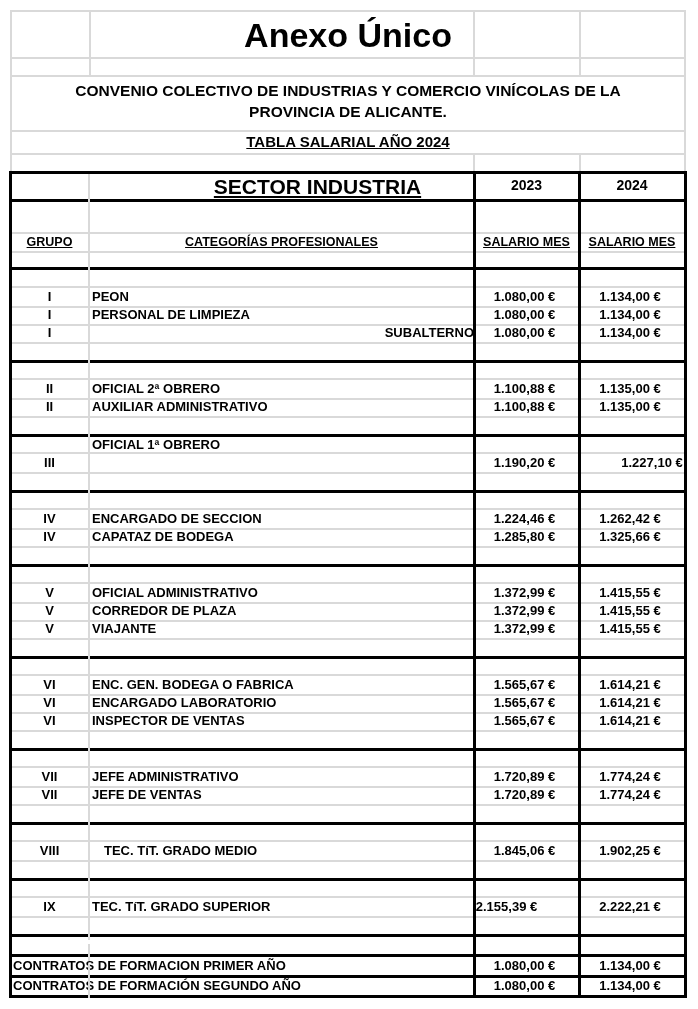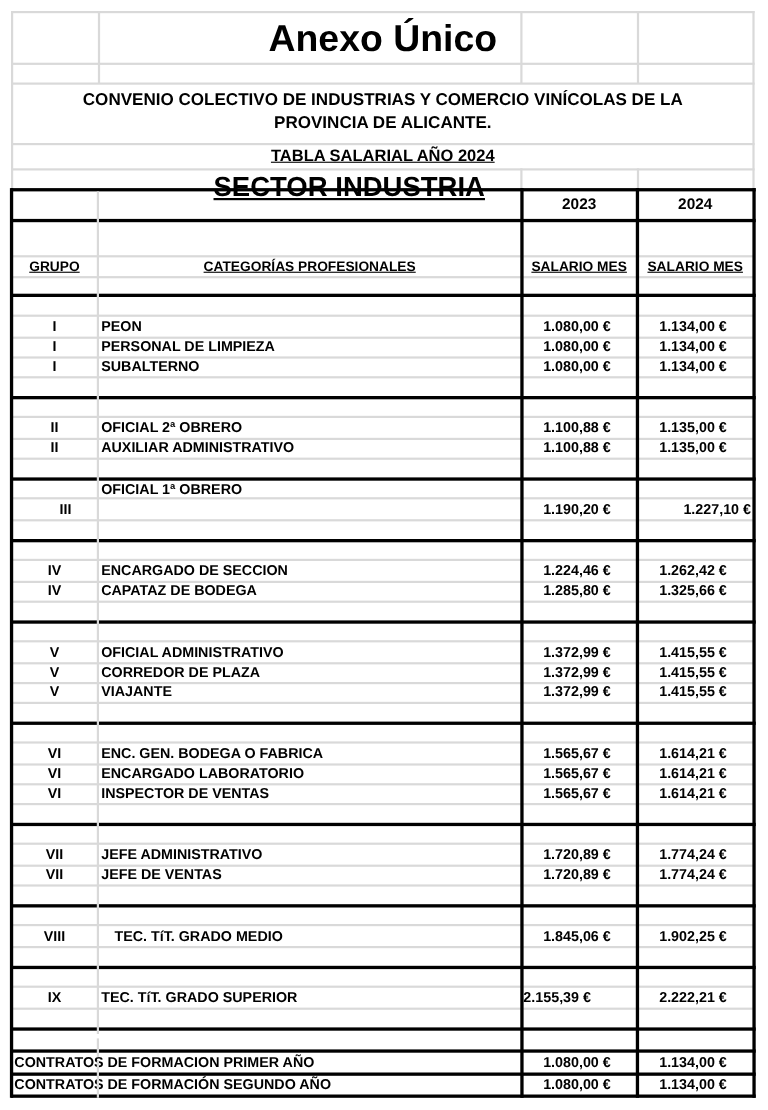--- a/index.html
+++ b/index.html
@@ -32,21 +32,21 @@
   <div class="vl" style="left:473px;top:153px;height:18px"></div>
   <div class="vl" style="left:579px;top:153px;height:18px"></div>
 
   <div class="txt ctr" style="left:10px;width:676px;top:14px;font-size:34px;line-height:42px;">Anexo Único</div>
   <div class="txt ctr" style="left:10px;width:676px;top:80px;font-size:15.5px;line-height:22px;">CONVENIO COLECTIVO DE INDUSTRIAS Y COMERCIO VINÍCOLAS DE LA</div>
   <div class="txt ctr" style="left:10px;width:676px;top:101px;font-size:15.5px;line-height:22px;">PROVINCIA DE ALICANTE.</div>
   <div class="txt ctr" style="left:10px;width:676px;top:132px;font-size:15px;line-height:20px;"><span class="u">TABLA SALARIAL AÑO 2024</span></div>
 
   <div id="grid">
       <div class="hl thk" style="top:171px;left:10px;width:677px"></div>
-      <div class="txt ctr" style="left:89px;width:385px;top:156px;line-height:28px;font-size:25px;padding-left:36px;"><span class="u">SECTOR INDUSTRIA</span></div>
+      <div class="txt ctr" style="left:89px;width:385px;top:173px;line-height:28px;font-size:21px;padding-left:36px;"><span class="u">SECTOR INDUSTRIA</span></div>
       <div class="txt ctr" style="left:474px;width:105px;top:172px;line-height:26px;font-size:14px;">2023</div>
       <div class="txt ctr" style="left:579px;width:106px;top:172px;line-height:26px;font-size:14px;">2024</div>
       <div class="hl thk" style="top:199px;left:10px;width:677px"></div>
       <div class="hl" style="top:232px"></div>
       <div class="hl" style="top:251px"></div>
       <div class="txt ctr" style="left:10px;width:79px;top:233px;font-size:12.5px;"><span class="u">GRUPO</span></div>
       <div class="txt ctr" style="left:89px;width:385px;top:233px;font-size:12.5px;"><span class="u">CATEGORÍAS PROFESIONALES</span></div>
       <div class="txt ctr" style="left:474px;width:105px;top:233px;font-size:12.5px;"><span class="u">SALARIO MES</span></div>
       <div class="txt ctr" style="left:579px;width:106px;top:233px;font-size:12.5px;"><span class="u">SALARIO MES</span></div>
       <div class="hl thk" style="top:267px;left:10px;width:677px"></div>
@@ -55,39 +55,39 @@
       <div class="txt " style="left:92px;width:382px;top:288px;line-height:18px;">PEON</div>
       <div class="txt rgt" style="left:474px;width:101px;top:288px;line-height:18px;">1.080,00 €</div>
       <div class="txt rgt" style="left:579px;width:102px;top:288px;line-height:18px;">1.134,00 €</div>
       <div class="hl" style="top:306px"></div>
       <div class="txt ctr" style="left:10px;width:79px;top:306px;line-height:18px;">I</div>
       <div class="txt " style="left:92px;width:382px;top:306px;line-height:18px;">PERSONAL DE LIMPIEZA</div>
       <div class="txt rgt" style="left:474px;width:101px;top:306px;line-height:18px;">1.080,00 €</div>
       <div class="txt rgt" style="left:579px;width:102px;top:306px;line-height:18px;">1.134,00 €</div>
       <div class="hl" style="top:324px"></div>
       <div class="txt ctr" style="left:10px;width:79px;top:324px;line-height:18px;">I</div>
-      <div class="txt " style="left:92px;width:382px;top:324px;line-height:18px;">SUBALTERNO</div>
+      <div class="txt " style="left:92px;width:382px;top:324px;line-height:18px;text-align:right;">SUBALTERNO</div>
       <div class="txt rgt" style="left:474px;width:101px;top:324px;line-height:18px;">1.080,00 €</div>
       <div class="txt rgt" style="left:579px;width:102px;top:324px;line-height:18px;">1.134,00 €</div>
       <div class="hl" style="top:342px"></div>
       <div class="hl thk" style="top:360px;left:10px;width:677px"></div>
       <div class="hl" style="top:378px"></div>
       <div class="txt ctr" style="left:10px;width:79px;top:380px;line-height:18px;">II</div>
       <div class="txt " style="left:92px;width:382px;top:380px;line-height:18px;">OFICIAL 2ª OBRERO</div>
       <div class="txt rgt" style="left:474px;width:101px;top:380px;line-height:18px;">1.100,88 €</div>
       <div class="txt rgt" style="left:579px;width:102px;top:380px;line-height:18px;">1.135,00 €</div>
       <div class="hl" style="top:398px"></div>
       <div class="txt ctr" style="left:10px;width:79px;top:398px;line-height:18px;">II</div>
       <div class="txt " style="left:92px;width:382px;top:398px;line-height:18px;">AUXILIAR ADMINISTRATIVO</div>
       <div class="txt rgt" style="left:474px;width:101px;top:398px;line-height:18px;">1.100,88 €</div>
       <div class="txt rgt" style="left:579px;width:102px;top:398px;line-height:18px;">1.135,00 €</div>
       <div class="hl" style="top:416px"></div>
       <div class="hl thk" style="top:434px;left:10px;width:677px"></div>
       <div class="hl" style="top:452px"></div>
-      <div class="txt ctr" style="left:20px;width:79px;top:454px;line-height:18px;">III</div>
+      <div class="txt ctr" style="left:10px;width:79px;top:454px;line-height:18px;">III</div>
       <div class="txt " style="left:92px;width:382px;top:436px;line-height:18px;">OFICIAL 1ª OBRERO</div>
       <div class="txt rgt" style="left:474px;width:101px;top:454px;line-height:18px;">1.190,20 €</div>
       <div class="txt rgt" style="left:601px;width:102px;top:454px;line-height:18px;">1.227,10 €</div>
       <div class="hl" style="top:472px"></div>
       <div class="hl thk" style="top:490px;left:10px;width:677px"></div>
       <div class="hl" style="top:508px"></div>
       <div class="txt ctr" style="left:10px;width:79px;top:510px;line-height:18px;">IV</div>
       <div class="txt " style="left:92px;width:382px;top:510px;line-height:18px;">ENCARGADO DE SECCION</div>
       <div class="txt rgt" style="left:474px;width:101px;top:510px;line-height:18px;">1.224,46 €</div>
       <div class="txt rgt" style="left:579px;width:102px;top:510px;line-height:18px;">1.262,42 €</div>

